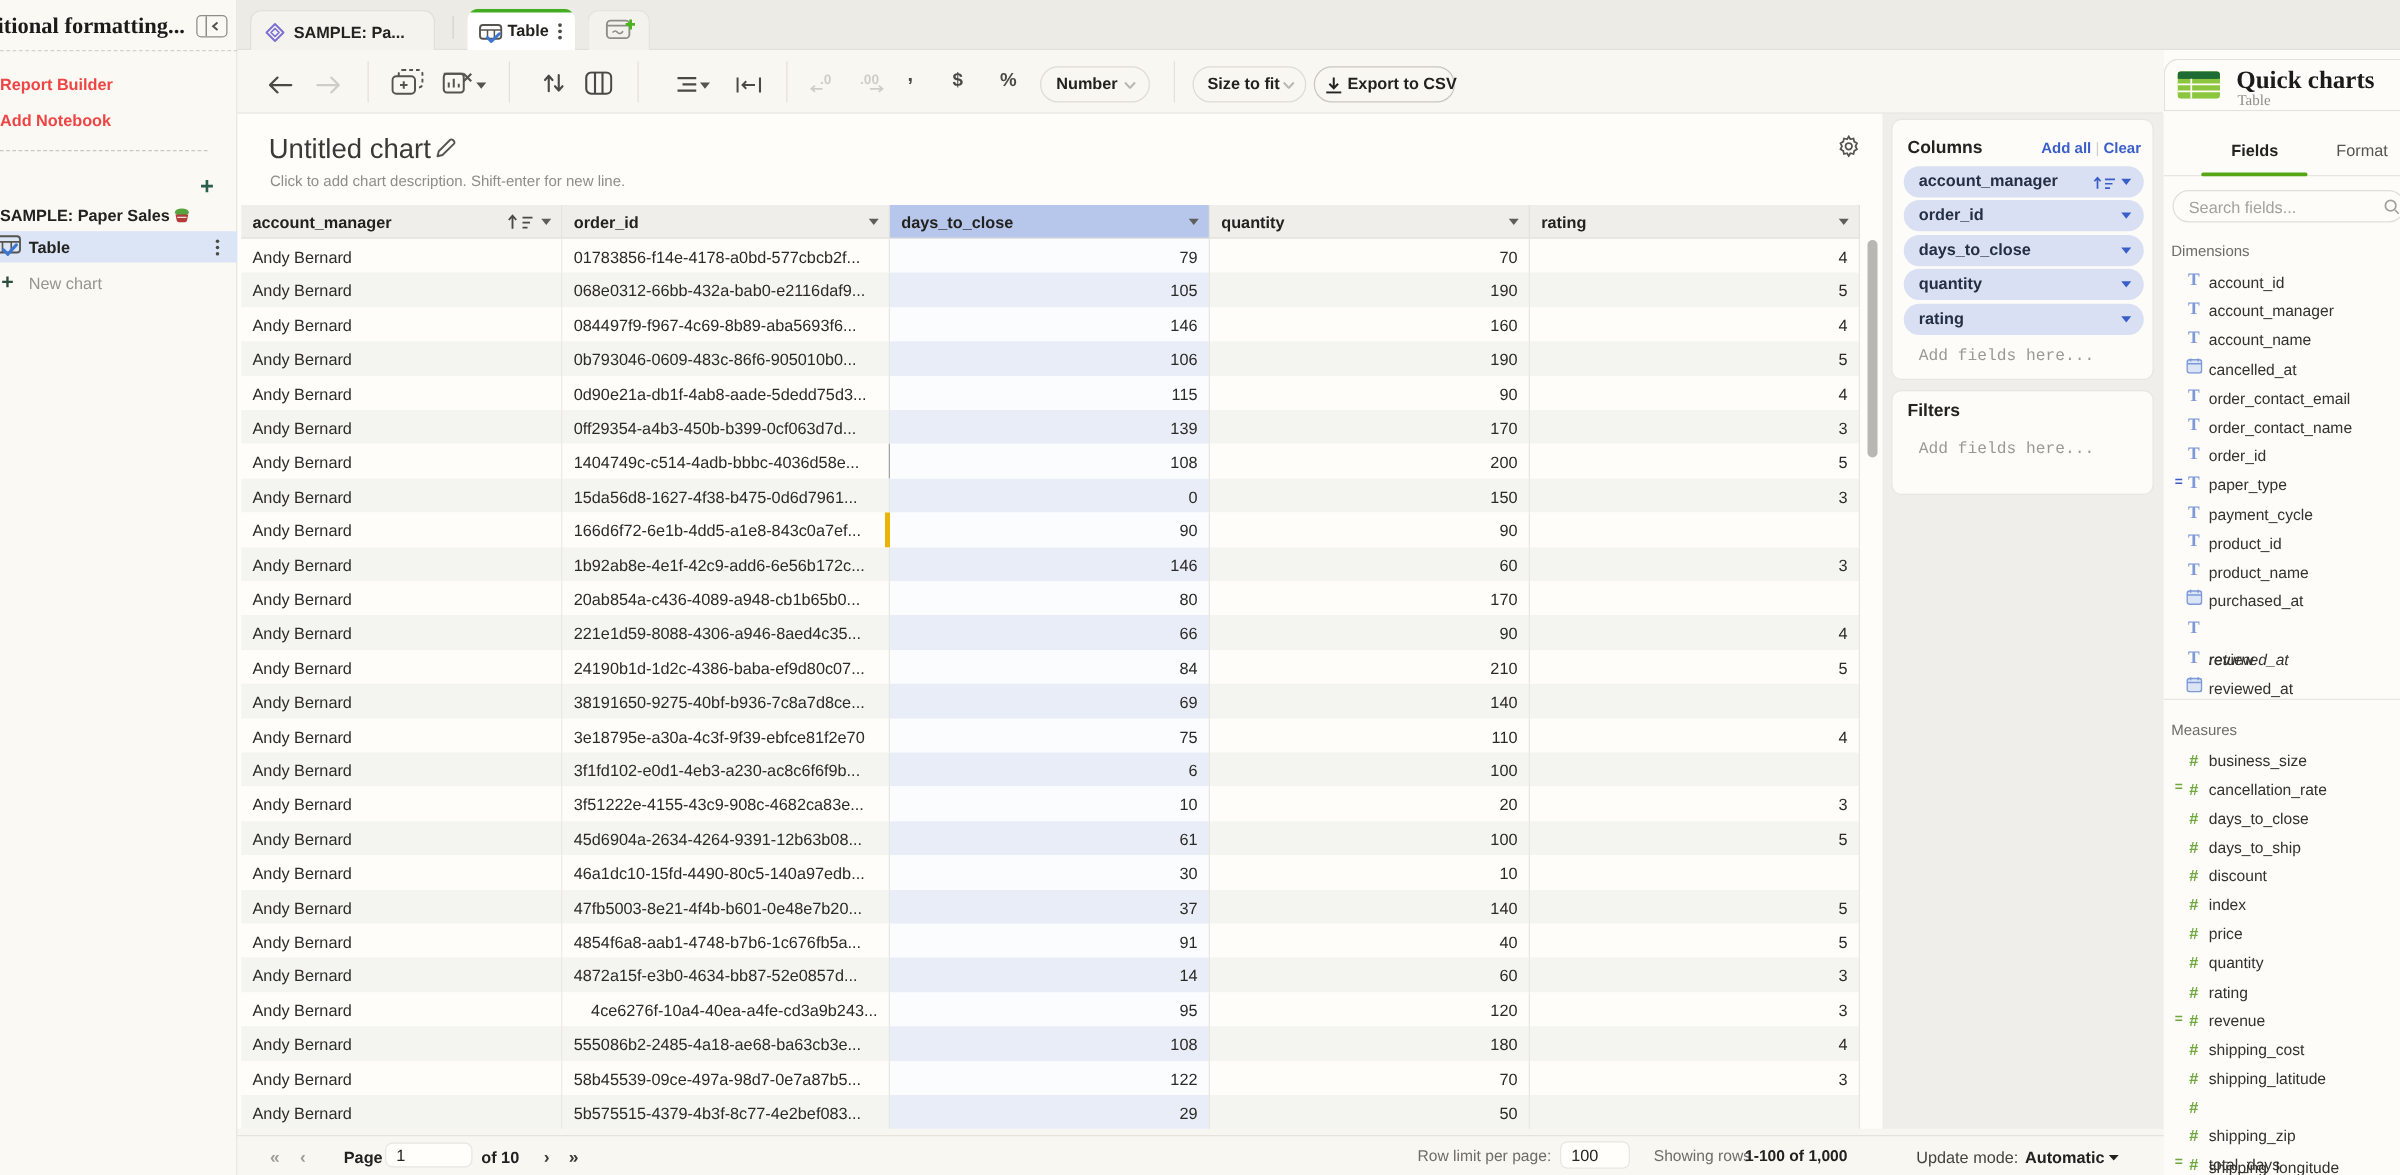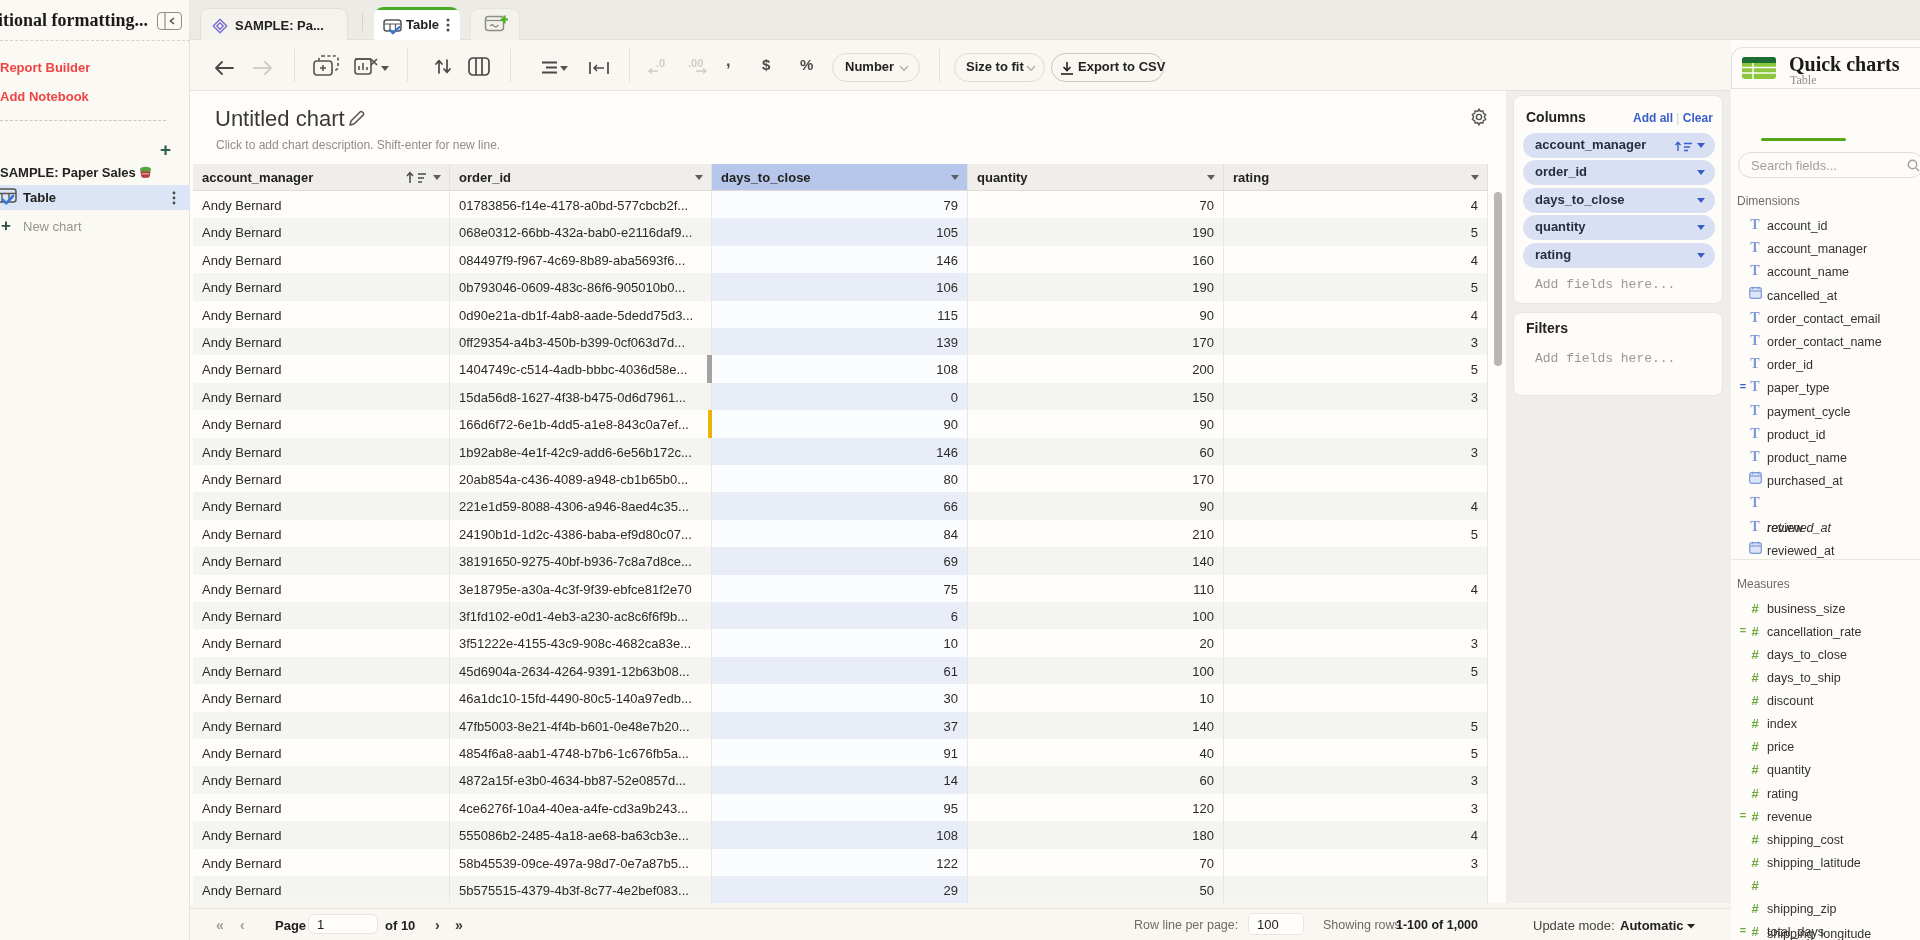--- a/index.html
+++ b/index.html
@@ -267,21 +267,21 @@
 <div class="cell" style="left:260px;width:262px;top:209.6px;height:27.4px;background:#fefdfa;border-right:1px solid #e7e6e2;padding:7px 9px 0 9px;">0d90e21a-db1f-4ab8-aade-5dedd75d3...</div>
 <div class="cell num" style="left:522px;width:256px;top:209.6px;height:27.4px;background:#fafcfe;border-right:1px solid #e7e6e2;padding:7px 9px 0 9px;">115</div>
 <div class="cell num" style="left:778px;width:256px;top:209.6px;height:27.4px;background:#fefdfa;border-right:1px solid #e7e6e2;padding:7px 9px 0 9px;">90</div>
 <div class="cell num" style="left:1034px;width:264px;top:209.6px;height:27.4px;background:#fefdfa;border-right:1px solid #e7e6e2;padding:7px 9px 0 9px;">4</div>
 <div class="cell" style="left:3px;width:257px;top:237.0px;height:27.4px;background:#f4f4f0;border-right:1px solid #e7e6e2;padding:7px 9px 0 9px;">Andy Bernard</div>
 <div class="cell" style="left:260px;width:262px;top:237.0px;height:27.4px;background:#f4f4f0;border-right:1px solid #e7e6e2;padding:7px 9px 0 9px;">0ff29354-a4b3-450b-b399-0cf063d7d...</div>
 <div class="cell num" style="left:522px;width:256px;top:237.0px;height:27.4px;background:#e8edf7;border-right:1px solid #e7e6e2;padding:7px 9px 0 9px;">139</div>
 <div class="cell num" style="left:778px;width:256px;top:237.0px;height:27.4px;background:#f4f4f0;border-right:1px solid #e7e6e2;padding:7px 9px 0 9px;">170</div>
 <div class="cell num" style="left:1034px;width:264px;top:237.0px;height:27.4px;background:#f4f4f0;border-right:1px solid #e7e6e2;padding:7px 9px 0 9px;">3</div>
 <div class="cell" style="left:3px;width:257px;top:264.4px;height:27.4px;background:#fefdfa;border-right:1px solid #e7e6e2;padding:7px 9px 0 9px;">Andy Bernard</div>
-<div class="cell" style="left:260px;width:262px;top:264.4px;height:27.4px;background:#fefdfa;border-right:5px solid #a3a3a3;padding:7px 9px 0 9px;">1404749c-c514-4adb-bbbc-4036d58e...</div>
+<div class="cell" style="left:260px;width:262px;top:264.4px;height:27.4px;background:#fefdfa;border-right:1px solid #a3a3a3;padding:7px 9px 0 9px;">1404749c-c514-4adb-bbbc-4036d58e...</div>
 <div class="cell num" style="left:522px;width:256px;top:264.4px;height:27.4px;background:#fafcfe;border-right:1px solid #e7e6e2;padding:7px 9px 0 9px;">108</div>
 <div class="cell num" style="left:778px;width:256px;top:264.4px;height:27.4px;background:#fefdfa;border-right:1px solid #e7e6e2;padding:7px 9px 0 9px;">200</div>
 <div class="cell num" style="left:1034px;width:264px;top:264.4px;height:27.4px;background:#fefdfa;border-right:1px solid #e7e6e2;padding:7px 9px 0 9px;">5</div>
 <div class="cell" style="left:3px;width:257px;top:291.8px;height:27.4px;background:#f4f4f0;border-right:1px solid #e7e6e2;padding:7px 9px 0 9px;">Andy Bernard</div>
 <div class="cell" style="left:260px;width:262px;top:291.8px;height:27.4px;background:#f4f4f0;border-right:1px solid #e7e6e2;padding:7px 9px 0 9px;">15da56d8-1627-4f38-b475-0d6d7961...</div>
 <div class="cell num" style="left:522px;width:256px;top:291.8px;height:27.4px;background:#e8edf7;border-right:1px solid #e7e6e2;padding:7px 9px 0 9px;">0</div>
 <div class="cell num" style="left:778px;width:256px;top:291.8px;height:27.4px;background:#f4f4f0;border-right:1px solid #e7e6e2;padding:7px 9px 0 9px;">150</div>
 <div class="cell num" style="left:1034px;width:264px;top:291.8px;height:27.4px;background:#f4f4f0;border-right:1px solid #e7e6e2;padding:7px 9px 0 9px;">3</div>
 <div class="cell" style="left:3px;width:257px;top:319.2px;height:27.4px;background:#fefdfa;border-right:1px solid #e7e6e2;padding:7px 9px 0 9px;">Andy Bernard</div>
 <div class="cell" style="left:260px;width:262px;top:319.2px;height:27.4px;background:#fefdfa;border-right:4px solid #eab308;padding:7px 9px 0 9px;">166d6f72-6e1b-4dd5-a1e8-843c0a7ef...</div>
@@ -347,21 +347,21 @@
 <div class="cell" style="left:260px;width:262px;top:648.0px;height:27.4px;background:#fefdfa;border-right:1px solid #e7e6e2;padding:7px 9px 0 9px;">4854f6a8-aab1-4748-b7b6-1c676fb5a...</div>
 <div class="cell num" style="left:522px;width:256px;top:648.0px;height:27.4px;background:#fafcfe;border-right:1px solid #e7e6e2;padding:7px 9px 0 9px;">91</div>
 <div class="cell num" style="left:778px;width:256px;top:648.0px;height:27.4px;background:#fefdfa;border-right:1px solid #e7e6e2;padding:7px 9px 0 9px;">40</div>
 <div class="cell num" style="left:1034px;width:264px;top:648.0px;height:27.4px;background:#fefdfa;border-right:1px solid #e7e6e2;padding:7px 9px 0 9px;">5</div>
 <div class="cell" style="left:3px;width:257px;top:675.4px;height:27.4px;background:#f4f4f0;border-right:1px solid #e7e6e2;padding:7px 9px 0 9px;">Andy Bernard</div>
 <div class="cell" style="left:260px;width:262px;top:675.4px;height:27.4px;background:#f4f4f0;border-right:1px solid #e7e6e2;padding:7px 9px 0 9px;">4872a15f-e3b0-4634-bb87-52e0857d...</div>
 <div class="cell num" style="left:522px;width:256px;top:675.4px;height:27.4px;background:#e8edf7;border-right:1px solid #e7e6e2;padding:7px 9px 0 9px;">14</div>
 <div class="cell num" style="left:778px;width:256px;top:675.4px;height:27.4px;background:#f4f4f0;border-right:1px solid #e7e6e2;padding:7px 9px 0 9px;">60</div>
 <div class="cell num" style="left:1034px;width:264px;top:675.4px;height:27.4px;background:#f4f4f0;border-right:1px solid #e7e6e2;padding:7px 9px 0 9px;">3</div>
 <div class="cell" style="left:3px;width:257px;top:702.8px;height:27.4px;background:#fefdfa;border-right:1px solid #e7e6e2;padding:7px 9px 0 9px;">Andy Bernard</div>
-<div class="cell" style="left:260px;width:262px;top:702.8px;height:27.4px;background:#fefdfa;border-right:1px solid #e7e6e2;padding:7px 9px 0 9px;">4ce6276f-10a4-40ea-a4fe-cd3a9b243...</div>
+<div class="cell" style="left:260px;width:262px;top:702.8px;height:27.4px;background:#fefdfa;border-right:1px solid #e7e6e2;padding:7px 9px 0 9px;text-align:right;">4ce6276f-10a4-40ea-a4fe-cd3a9b243...</div>
 <div class="cell num" style="left:522px;width:256px;top:702.8px;height:27.4px;background:#fafcfe;border-right:1px solid #e7e6e2;padding:7px 9px 0 9px;">95</div>
 <div class="cell num" style="left:778px;width:256px;top:702.8px;height:27.4px;background:#fefdfa;border-right:1px solid #e7e6e2;padding:7px 9px 0 9px;">120</div>
 <div class="cell num" style="left:1034px;width:264px;top:702.8px;height:27.4px;background:#fefdfa;border-right:1px solid #e7e6e2;padding:7px 9px 0 9px;">3</div>
 <div class="cell" style="left:3px;width:257px;top:730.2px;height:27.4px;background:#f4f4f0;border-right:1px solid #e7e6e2;padding:7px 9px 0 9px;">Andy Bernard</div>
 <div class="cell" style="left:260px;width:262px;top:730.2px;height:27.4px;background:#f4f4f0;border-right:1px solid #e7e6e2;padding:7px 9px 0 9px;">555086b2-2485-4a18-ae68-ba63cb3e...</div>
 <div class="cell num" style="left:522px;width:256px;top:730.2px;height:27.4px;background:#e8edf7;border-right:1px solid #e7e6e2;padding:7px 9px 0 9px;">108</div>
 <div class="cell num" style="left:778px;width:256px;top:730.2px;height:27.4px;background:#f4f4f0;border-right:1px solid #e7e6e2;padding:7px 9px 0 9px;">180</div>
 <div class="cell num" style="left:1034px;width:264px;top:730.2px;height:27.4px;background:#f4f4f0;border-right:1px solid #e7e6e2;padding:7px 9px 0 9px;">4</div>
 <div class="cell" style="left:3px;width:257px;top:757.6px;height:27.4px;background:#fefdfa;border-right:1px solid #e7e6e2;padding:7px 9px 0 9px;">Andy Bernard</div>
 <div class="cell" style="left:260px;width:262px;top:757.6px;height:27.4px;background:#fefdfa;border-right:1px solid #e7e6e2;padding:7px 9px 0 9px;">58b45539-09ce-497a-98d7-0e7a87b5...</div>
@@ -411,41 +411,45 @@
 </div>
 </div>
 <div id="footer">
 <div class="abs nav" style="left:26px;top:8px;font-size:14px;">«</div>
 <div class="abs nav" style="left:50px;top:8px;font-size:14px;">‹</div>
 <div class="abs" style="left:85px;top:9px;font-weight:bold;">Page</div>
 <div class="finput" style="left:118px;top:5px;width:70px;height:20px;padding:2px 0 0 8px;">1</div>
 <div class="abs" style="left:195px;top:9px;font-weight:bold;">of 10</div>
 <div class="abs navd" style="left:245px;top:8px;font-size:14px;">›</div>
 <div class="abs navd" style="left:265px;top:8px;font-size:14px;">»</div>
-<div class="abs" style="left:944px;top:9px;color:#6e6c66;font-size:12.5px;">Row line per page:</div>
+<div class="abs" style="left:944px;top:9px;color:#6e6c66;font-size:12.5px;">Row limit per page:</div>
 <div class="finput" style="left:1058px;top:4px;width:56px;height:22px;padding:3px 0 0 8px;">100</div>
 <div class="abs" style="left:1133px;top:9px;color:#6e6c66;font-size:12.5px;">Showing rows</div>
 <div class="abs" style="left:1206px;top:9px;font-weight:bold;font-size:12.5px;">1-100 of 1,000</div>
 <div class="abs" style="left:1343px;top:9px;color:#44433f;font-size:13px;">Update mode:</div>
 <div class="abs" style="left:1430px;top:9px;font-weight:bold;font-size:13px;">Automatic</div>
 <svg class="abs" style="left:1496px;top:14px;" width="10" height="6" viewBox="0 0 10 6">
       <path d="M1 1 L5 5.4 L9 1Z" fill="#23221f"></path>
     </svg>
 </div>
 <div id="qc">
 <div id="qc-head">
 <svg class="abs" style="left:10px;top:9px;" width="34" height="22" viewBox="0 0 34 22">
         <rect x="0" y="0" width="34" height="22" rx="3" fill="#8cc63f"></rect>
         <rect x="0" y="0" width="34" height="6" rx="3" fill="#1e6b34"></rect>
         <rect x="0" y="4" width="34" height="2" fill="#1e6b34"></rect>
         <path d="M0 10.5 h34 M0 16 h34" stroke="#fdfcf9" stroke-width="1.4"></path>
         <path d="M11 6 v16" stroke="#fdfcf9" stroke-width="1.4"></path>
       </svg>
 <div id="qc-title">Quick charts</div>
 <div id="qc-sub">Table</div>
+</div>
+<div id="qc-tabs">
+<div class="qtab" style="left:54px;font-weight:bold;color:#23221f;">Fields</div>
+<div class="qtab" style="left:138px;color:#55544f;">Format</div>
 </div>
 <div id="qc-under"></div>
 <div id="qc-search">
       <div class="ph">Search fields...</div>
       <svg class="abs" style="left:168px;top:6px;" width="13" height="13" viewBox="0 0 13 13">
         <circle cx="5.5" cy="5.5" r="4.2" fill="none" stroke="#a3a19b" stroke-width="1.4"></circle>
         <path d="M9 9 l3 3" stroke="#a3a19b" stroke-width="1.4"></path>
       </svg>
     </div>
 <div class="sect" style="top:154px;">Dimensions</div>

